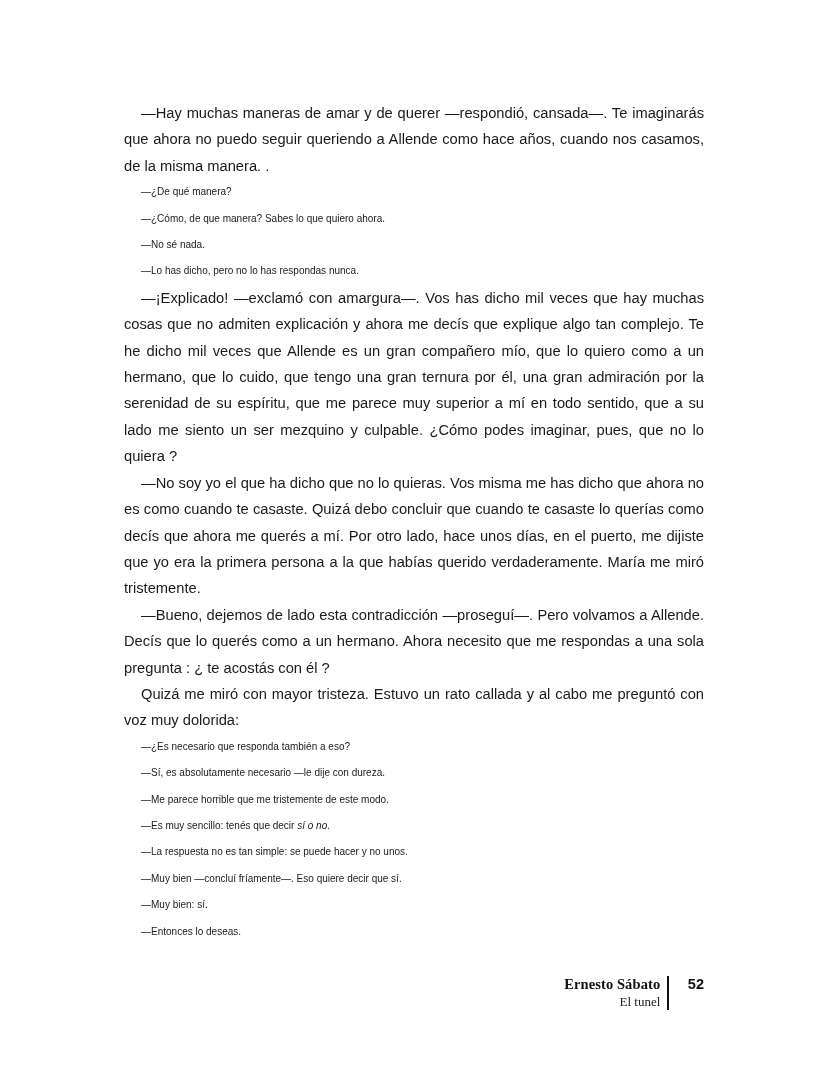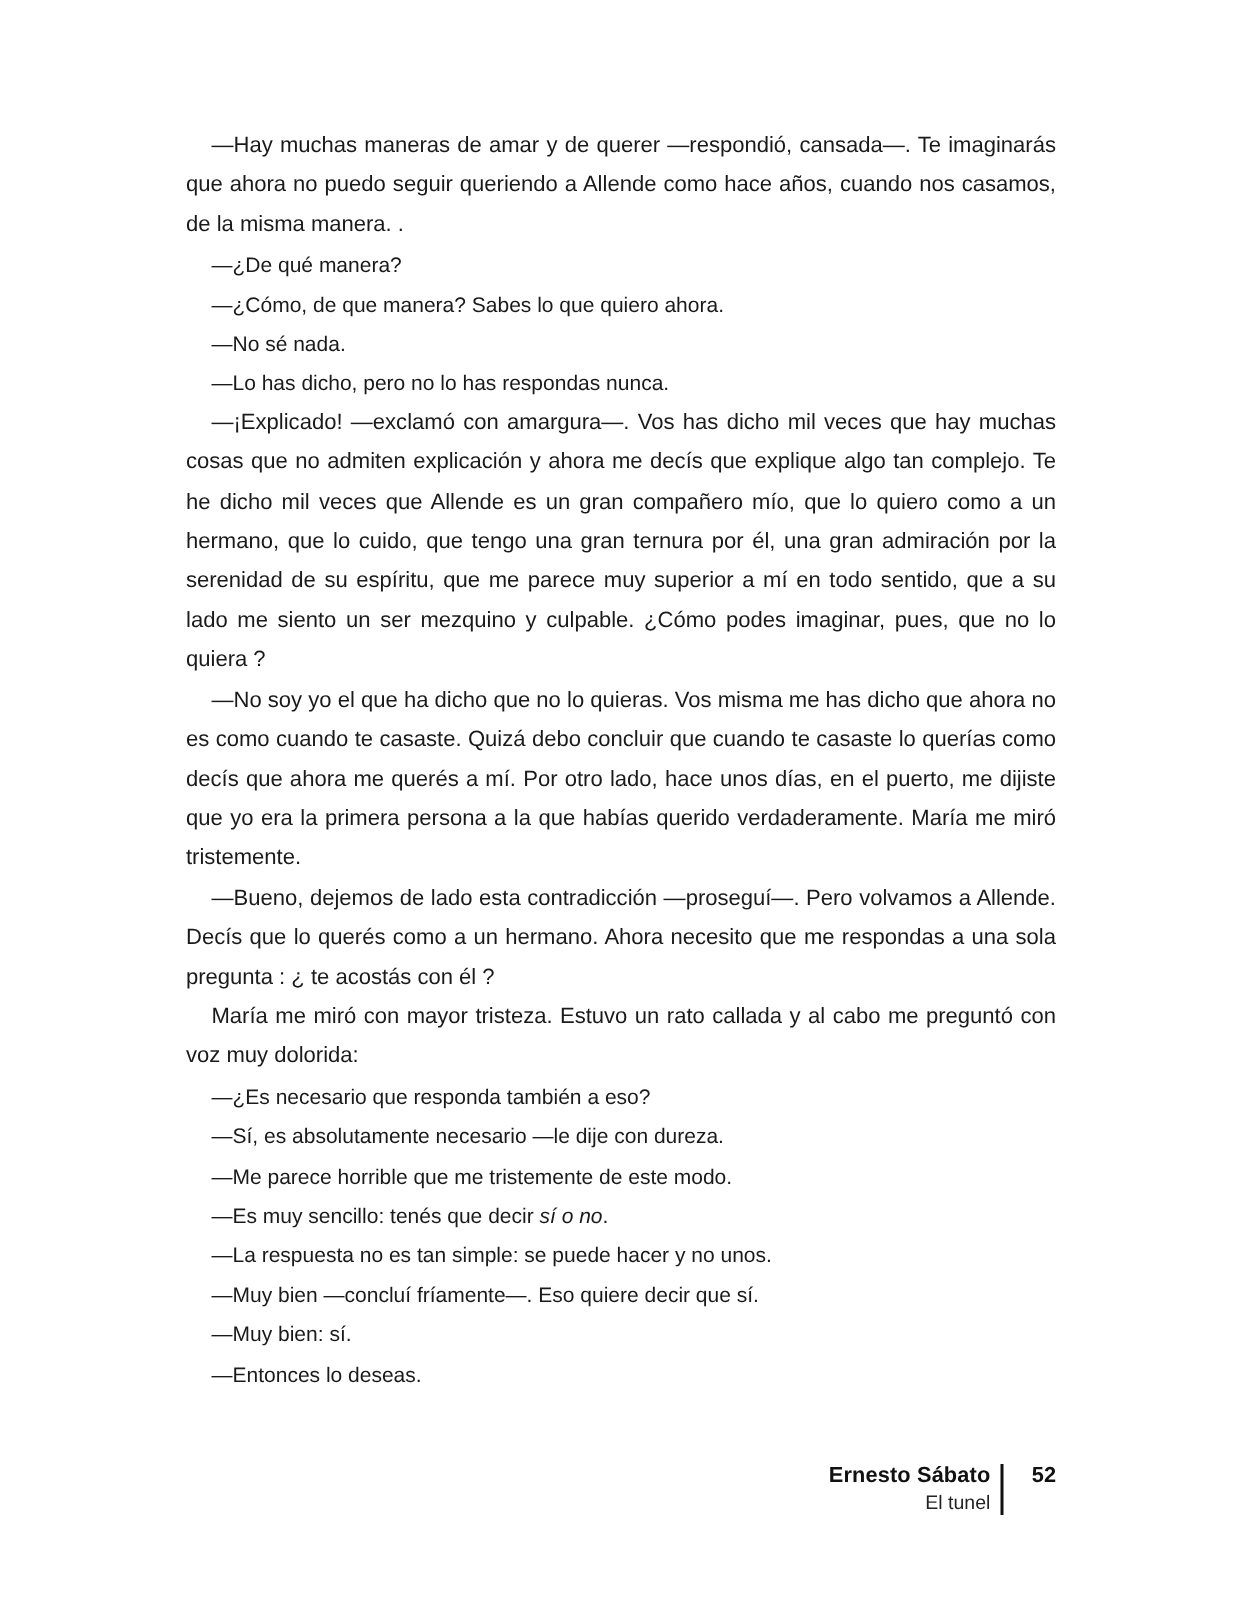--- a/index.html
+++ b/index.html
@@ -15,37 +15,37 @@
     position: relative;
     width: 828px;
     height: 1071px;
     background: #ffffff;
     overflow: hidden;
     box-sizing: border-box;
   }
   .content {
     position: absolute;
     left: 124px;
-    top: 84px;
+    top: 100px;
     width: 580px;
   }
   p.para {
     margin: 0;
     font-size: 14.7px;
     line-height: 26.4px;
     text-align: justify;
     text-justify: inter-word;
     text-indent: 17px;
     -webkit-hyphens: none;
     hyphens: none;
   }
   
   p.dialogue {
     margin: 0;
-    font-size: 14px;
+    font-size: 10px;
     line-height: 26.4px;
     text-align: left;
     text-indent: 17px;
     white-space: nowrap;
   }
   em {
     font-style: italic;
   }
   .footer {
     position: absolute;
@@ -57,20 +57,21 @@
   .footer-inner {
     position: absolute;
     right: 0;
     top: 0;
     display: flex;
     align-items: flex-start;
   }
   .footer-text {
     text-align: right;
     padding-right: 7px;
+    font-family: Liberation Serif, serif;
   }
   .footer-author {
     font-size: 14.5px;
     font-weight: bold;
     line-height: 18px;
     color: #111111;
     letter-spacing: 0.1px;
   }
   .footer-title {
     font-size: 13px;
@@ -103,21 +104,21 @@
     <p class="para">—Hay muchas maneras de amar y de querer —respondió, cansada—. Te imaginarás que ahora no puedo seguir queriendo a Allende como hace años, cuando nos casamos, de la misma manera. .</p>
 
     <p class="dialogue">—¿De qué manera?</p>
     <p class="dialogue">—¿Cómo, de que manera? Sabes lo que quiero ahora.</p>
     <p class="dialogue">—No sé nada.</p>
     <p class="dialogue">—Lo has dicho, pero no lo has respondas nunca.</p>
 
     <p class="para">—¡Explicado! —exclamó con amargura—. Vos has dicho mil veces que hay muchas cosas que no admiten explicación y ahora me decís que explique algo tan complejo. Te he dicho mil veces que Allende es un gran compañero mío, que lo quiero como a un hermano, que lo cuido, que tengo una gran ternura por él, una gran admiración por la serenidad de su espíritu, que me parece muy superior a mí en todo sentido, que a su lado me siento un ser mezquino y culpable. ¿Cómo podes imaginar, pues, que no lo quiera ?</p>
     <p class="para">—No soy yo el que ha dicho que no lo quieras. Vos misma me has dicho que ahora no es como cuando te casaste. Quizá debo concluir que cuando te casaste lo querías como decís que ahora me querés a mí. Por otro lado, hace unos días, en el puerto, me dijiste que yo era la primera persona a la que habías querido verdaderamente. María me miró tristemente.</p>
     <p class="para">—Bueno, dejemos de lado esta contradicción —proseguí—. Pero volvamos a Allende. Decís que lo querés como a un hermano. Ahora necesito que me respondas a una sola pregunta : ¿ te acostás con él ?</p>
-    <p class="para">María me miró con mayor tristeza. Estuvo un rato callada y al cabo me preguntó con voz muy dolorida:</p>
+    <p class="para">Quizá me miró con mayor tristeza. Estuvo un rato callada y al cabo me preguntó con voz muy dolorida:</p>
 
     <p class="dialogue">—¿Es necesario que responda también a eso?</p>
     <p class="dialogue">—Sí, es absolutamente necesario —le dije con dureza.</p>
     <p class="dialogue">—Me parece horrible que me tristemente de este modo.</p>
     <p class="dialogue">—Es muy sencillo: tenés que decir <em>sí o no</em>.</p>
     <p class="dialogue">—La respuesta no es tan simple: se puede hacer y no unos.</p>
     <p class="dialogue">—Muy bien —concluí fríamente—. Eso quiere decir que sí.</p>
     <p class="dialogue">—Muy bien: sí.</p>
     <p class="dialogue">—Entonces lo deseas.</p>
 

